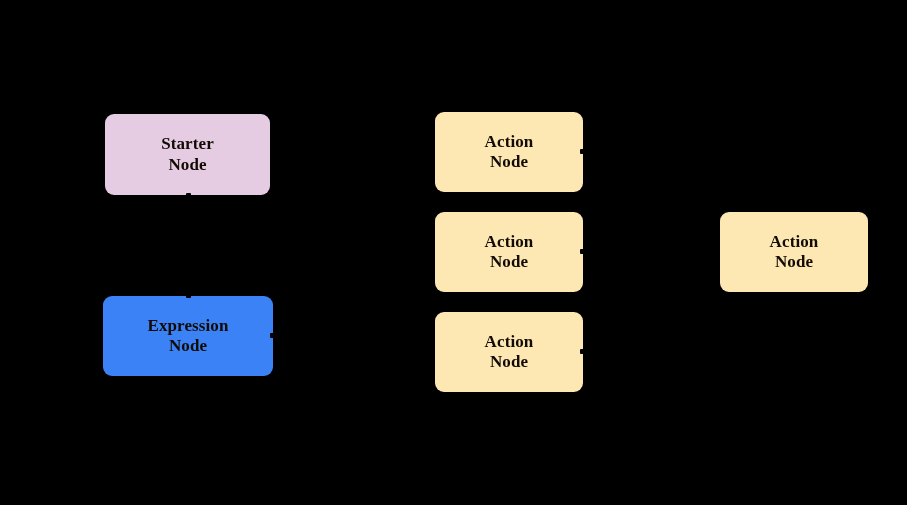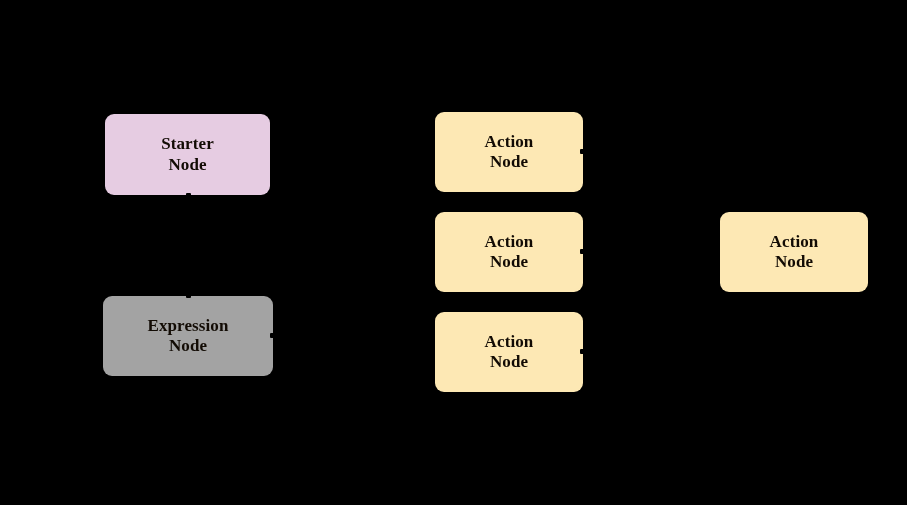--- a/index.html
+++ b/index.html
@@ -77,21 +77,21 @@
       </g>
   </svg>
 
   <div class="node node-starter" id="n-starter-node" style="left: 105px; top: 114px; width: 165px; height: 81px; background: rgb(230, 204, 226); color: rgb(18, 11, 4);">
     <span class="node-label">
       <span class="ln">Starter</span>
       <span class="ln">Node</span>
     </span>
   </div>
 
-  <div class="node node-expression" id="n-expression-node" style="left: 103px; top: 296px; width: 170px; height: 80px; background: #a3a3a3; color: rgb(18, 11, 4);">
+  <div class="node node-expression" id="n-expression-node" style="left: 103px; top: 296px; width: 170px; height: 80px; background: #3b82f6; color: rgb(18, 11, 4);">
     <span class="node-label">
       <span class="ln">Expression</span>
       <span class="ln">Node</span>
     </span>
   </div>
 
   <div class="node node-action" id="n-action-node-1" style="left: 435px; top: 112px; width: 148px; height: 80px; background: rgb(253, 232, 180); color: rgb(18, 11, 4);">
     <span class="node-label">
       <span class="ln">Action</span>
       <span class="ln">Node</span>

